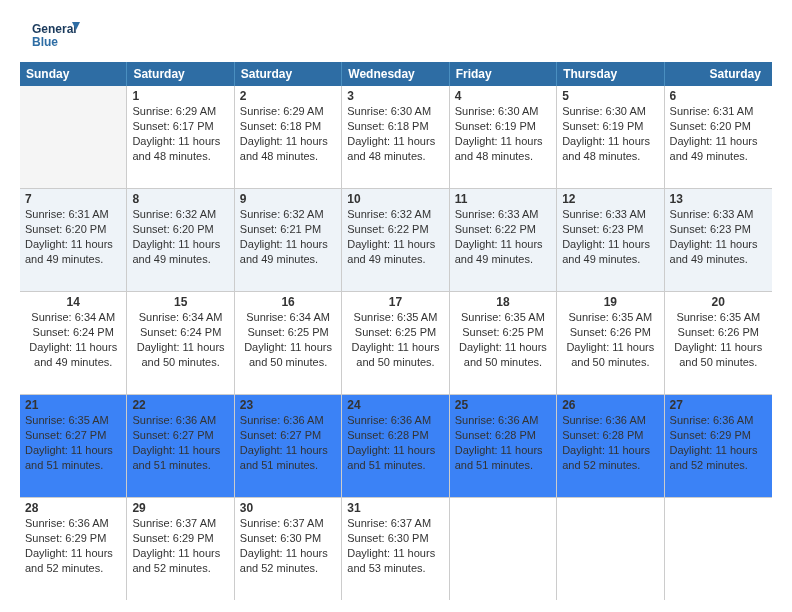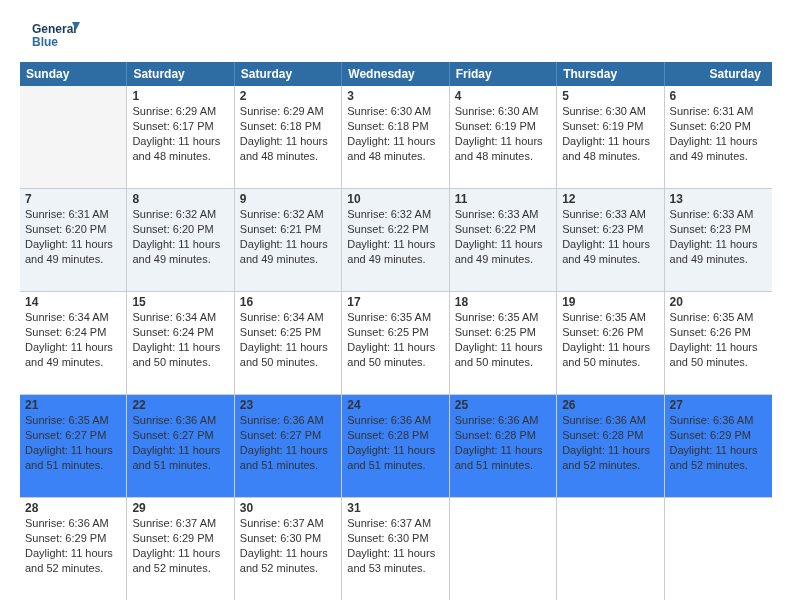--- a/index.html
+++ b/index.html
@@ -91,21 +91,21 @@
       margin-bottom: 1px;
     }
     .cal-cell p {
       font-size: 11px;
       color: #333;
       line-height: 1.35;
     }
     
     .row-0 .cal-cell { background: #fff; }
     .row-1 .cal-cell { background: #eef3f8; }
-    .row-2 .cal-cell { background: #fff; }
+    .row-2 .cal-cell { background: #fff; text-align: center; }
     .row-3 .cal-cell { background: #3b82f6; }
     .row-4 .cal-cell { background: #fff; }
     .row-0 .cal-cell.empty { background: #f5f5f5; }
   </style>
 </head>
 <body>
 
 <div class="page">
   <div class="header">
     <div class="logo">

